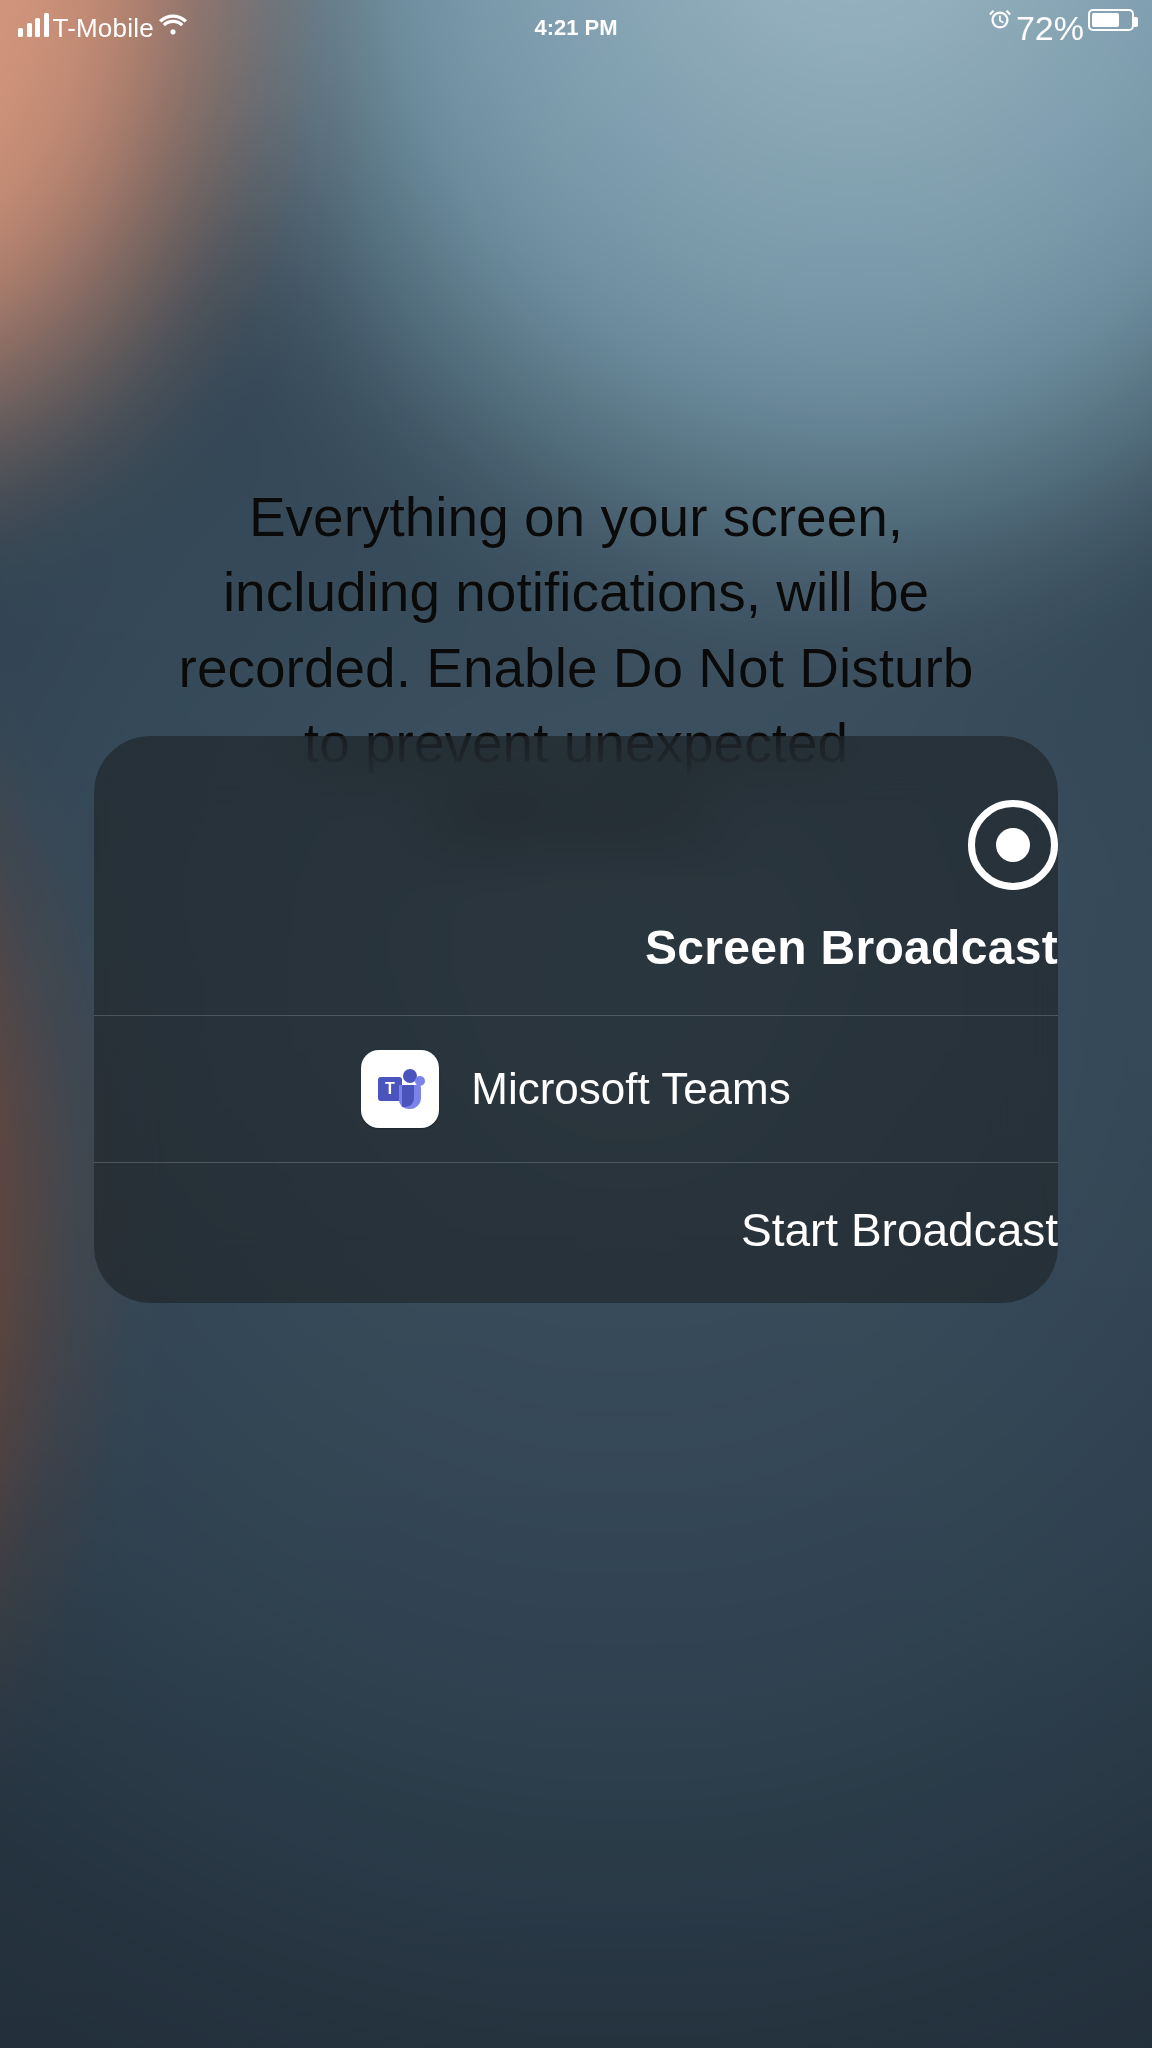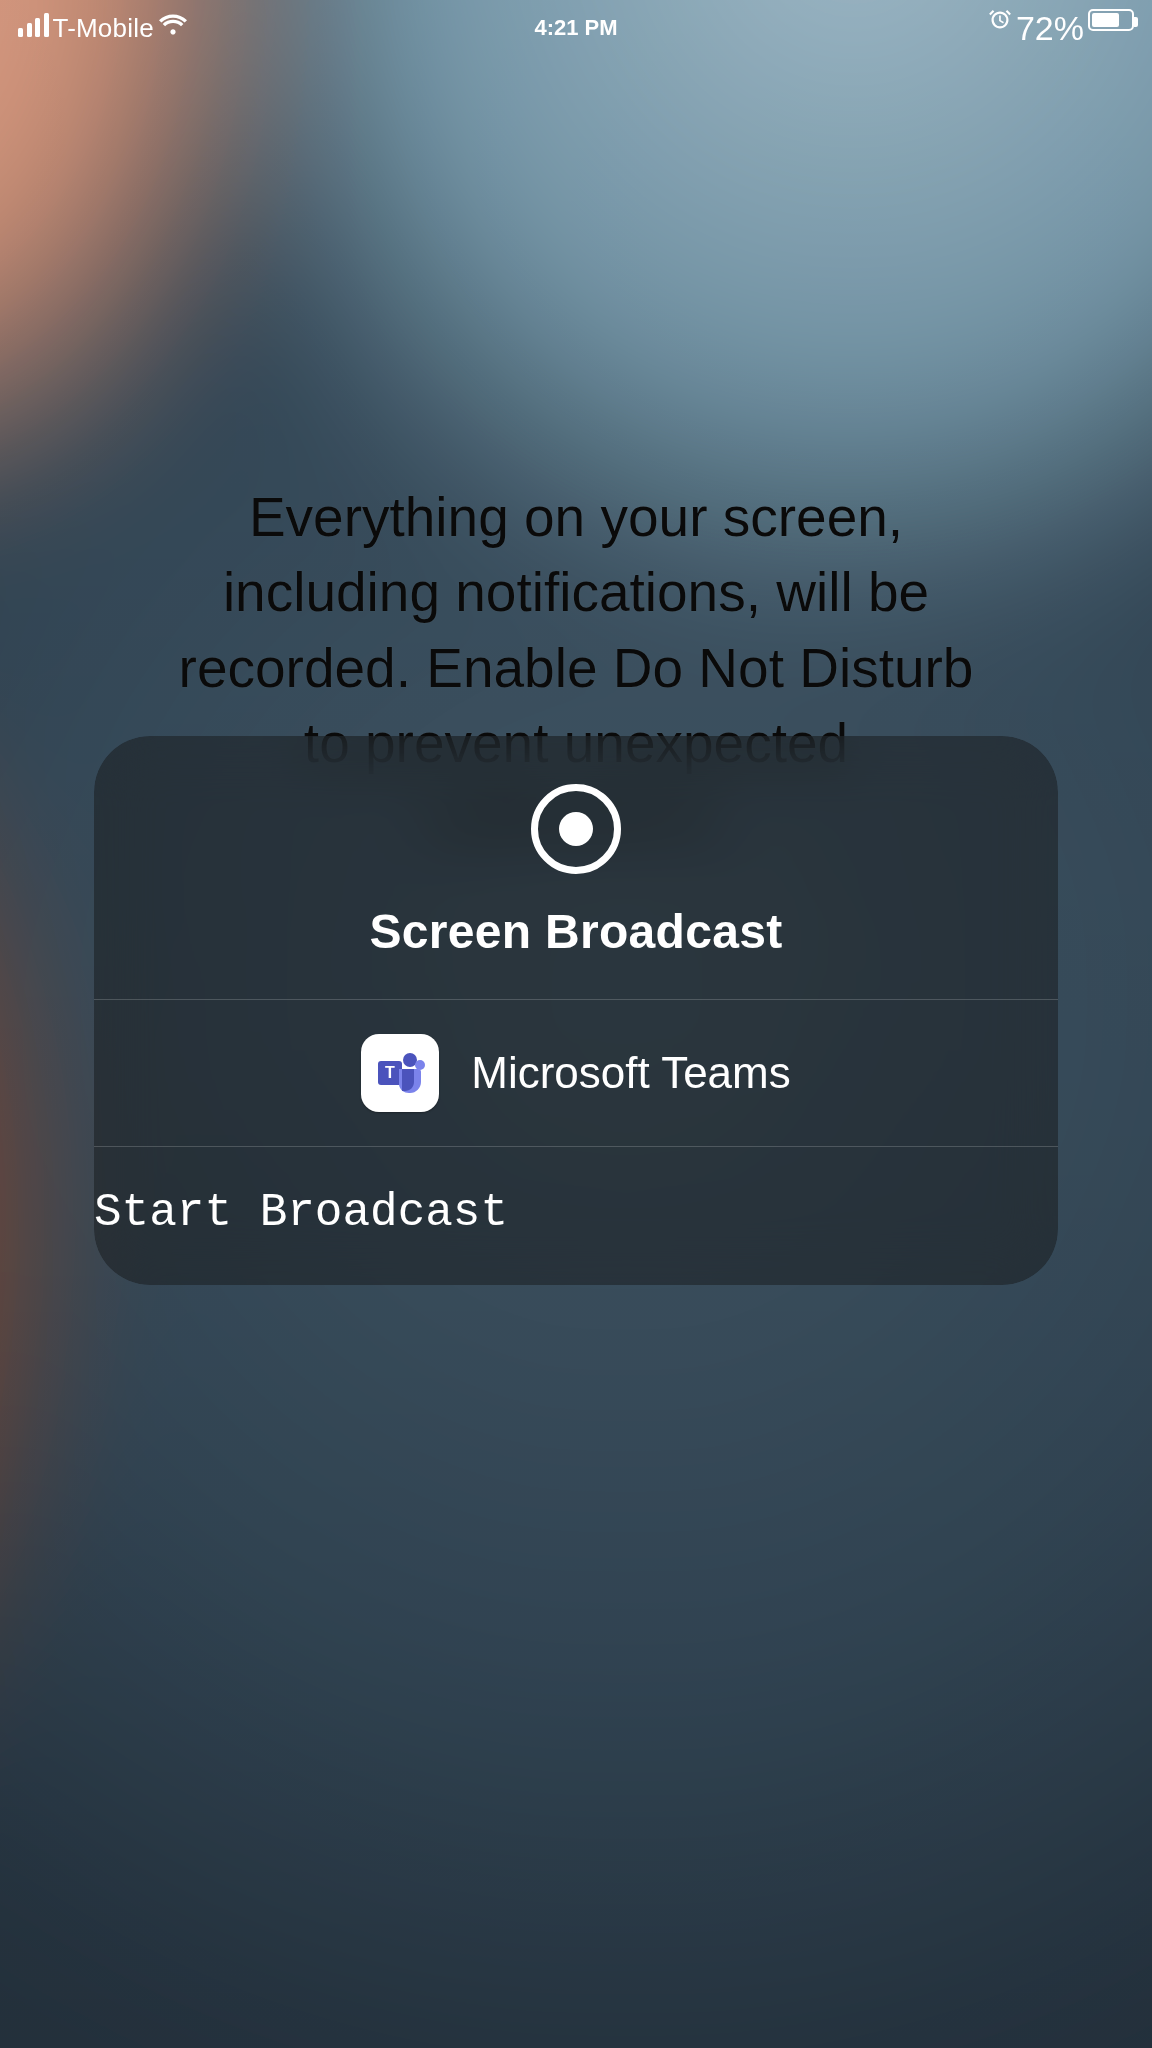--- a/index.html
+++ b/index.html
@@ -92,22 +92,22 @@
     z-index:6;
   }
   .card-bg {
     position:absolute; inset:0;
     background: rgba(20,20,20,0.45);
     backdrop-filter: blur(30px);
   }
   .card > .row, .card > .header-row { position:relative; }
 
   .header-row {
-    display:flex; flex-direction:column; align-items:center; justify-content:center;
-    padding: 48px 0 40px 0;
+    display:flex; flex-direction:column; align-items:flex-end; justify-content:center;
+    padding: 64px 0 40px 0;
     border-bottom: 1px solid rgba(255,255,255,0.18);
   }
   .record-icon {
     width: 90px; height: 90px;
     border: 7px solid #fff; border-radius: 50%;
     display:flex; align-items:center; justify-content:center;
     margin-bottom: 30px;
   }
   .record-icon .dot {
     width: 34px; height: 34px; background:#fff; border-radius:50%;
@@ -125,23 +125,22 @@
   .app-icon {
     width: 78px; height: 78px; border-radius: 18px;
     background: #fff;
     display:flex; align-items:center; justify-content:center;
     box-shadow: 0 1px 2px rgba(0,0,0,0.3);
   }
   .app-icon svg { display:block; }
   .app-label { color:#fff; font-size: 44px; font-weight: 400; }
 
   .action-row {
-    display:flex; align-items:center; justify-content:flex-start;
+    display:flex; align-items:center; justify-content:flex-end;
     padding: 40px 0 46px 0;
-    font-family: Liberation Mono, monospace;
   }
   .action-label { color:#fff; font-size: 46px; font-weight: 400; }
 </style>
 </head>
 <body>
 
 <div class="backdrop"></div>
 <div class="dim"></div>
 
 <div class="status-bar">

